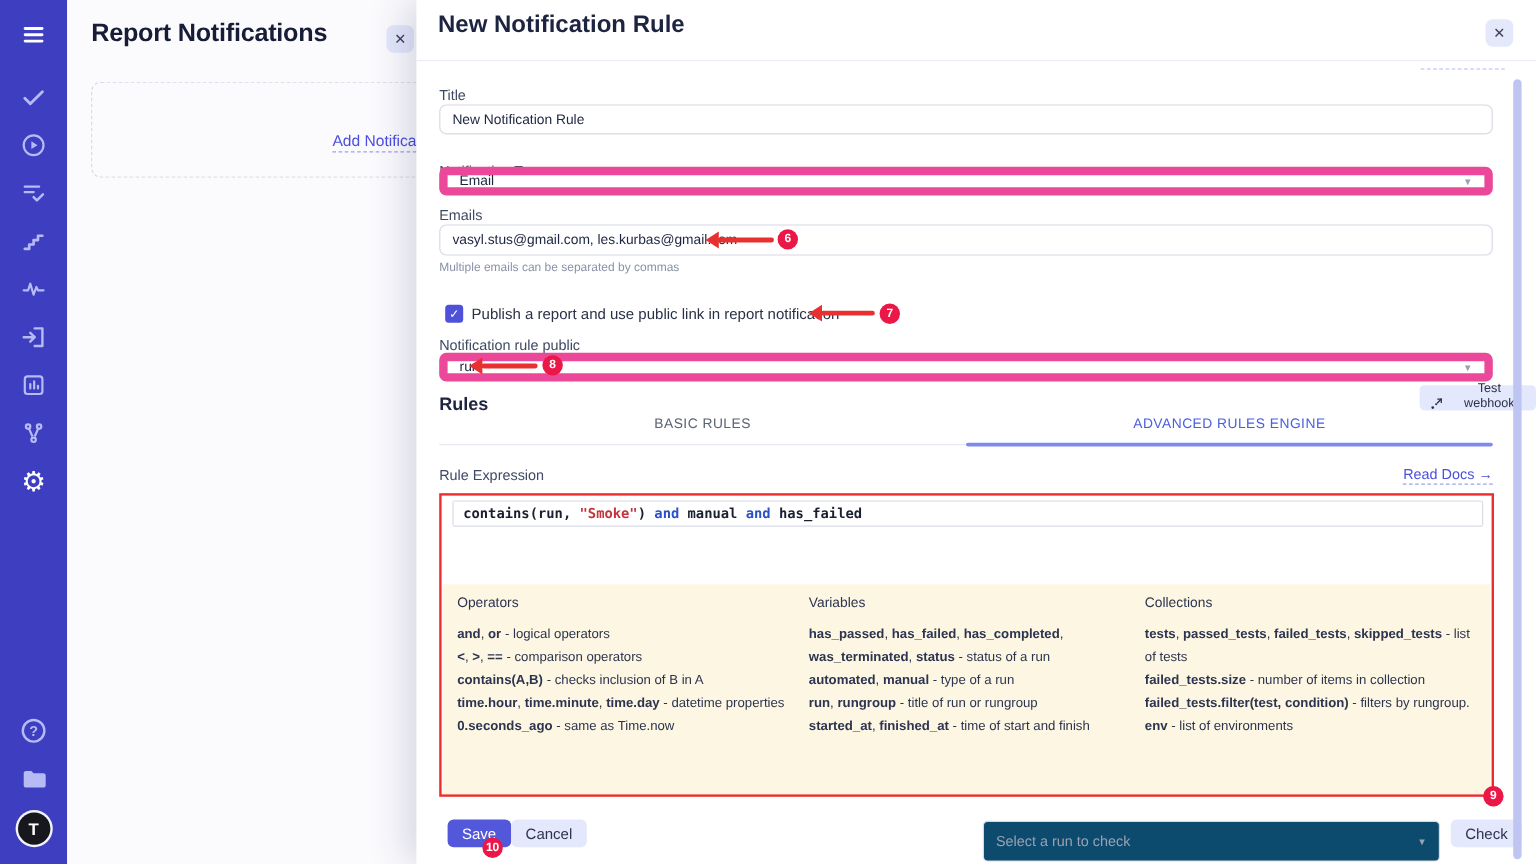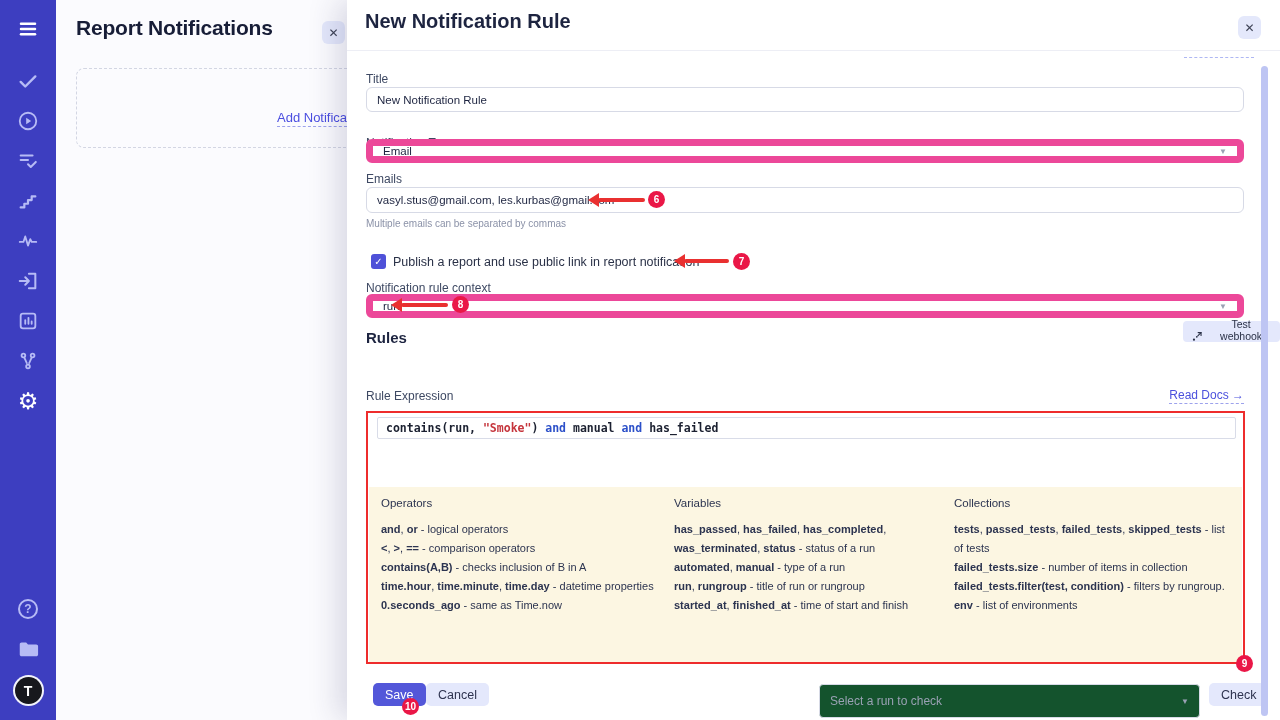--- a/index.html
+++ b/index.html
@@ -94,21 +94,21 @@
   .help-item { font-size:11px; line-height:19px; color:#2c3450; }
   .help-item b { font-weight:700; }
 
   
   .btn { position:absolute; top:683px; height:23px; border:none; border-radius:5px; font-size:12.5px;
          font-family:"Liberation Sans",sans-serif; display:flex; align-items:center; padding:0 12px; cursor:pointer; }
   .btn-save   { left:26px; background:#5357d9; color:#fff; }
   .btn-cancel { left:79px; background:#e4e8fc; color:#2e3350; }
   .btn-check  { left:862px; background:#e4e8fc; color:#2e3350; }
   .run-select { position:absolute; left:472px; top:684px; width:381px; height:23px; border:1px solid #d7dae6;
-                border-radius:4px; background:#14532d; font-size:12px; color:#9aa1b4; display:flex;
+                border-radius:4px; background:#0c4a6e; font-size:12px; color:#9aa1b4; display:flex;
                 align-items:center; padding:16px 10px; cursor:pointer; }
   .run-select .caret { margin-left:auto; font-size:8px; color:#9aa1b4; }
 
   .scrollbar { position:absolute; left:914px; top:66px; width:7px; height:650px; background:#bec5f3;
                border-radius:4px; cursor:grab; }
 
   
   .ann-arrow { position:absolute; height:4px; background:#e93030; border-radius:2px; z-index:6; }
   .ann-arrow::before { content:""; position:absolute; left:-10px; top:-5px; width:0; height:0;
                        border:7px solid transparent; border-left:0; border-right:11px solid #e93030; }
@@ -216,41 +216,45 @@
   <input class="txt-input" style="top: 187px; height: 26px;" value="vasyl.stus@gmail.com, les.kurbas@gmail.com">
   <div class="hint">Multiple emails can be separated by commas</div>
   <div class="ann-arrow" style="left:251px; top:198px; width:47px"></div>
   <div class="num-badge" style="left:301px; top:191px">6</div>
 
   <div class="checkbox">✓</div>
   <label class="checkbox-label">Publish a report and use public link in report notification</label>
   <div class="ann-arrow" style="left:337px; top:259px; width:45px"></div>
   <div class="num-badge" style="left:386px; top:253px">7</div>
 
-  <label class="fld-label" style="top:281px">Notification rule context</label>
+  <label class="fld-label" style="top:281px">Notification rule public</label>
   <div class="sel" style="top:294px">
     <span>run</span>
     <span class="caret">▼</span>
   </div>
   <div class="ann-arrow" style="left:54px; top:303px; width:47px"></div>
   <div class="num-badge" style="left:105px; top:296px">8</div>
 
   <button class="webhook-btn" style="border:none">
     <svg width="11" height="11" viewBox="0 0 12 12">
       <g stroke="#2a3147" stroke-width="1.3" fill="#2a3147" stroke-linecap="round">
         <circle cx="2.3" cy="9.7" r="1.3" stroke="none"></circle>
         <circle cx="5.6" cy="6.4" r="1" stroke="none"></circle>
         <path d="M6.8 5.2L10.6 1.4" fill="none"></path>
         <path d="M7.2 1.4h3.4v3.4" fill="none"></path>
       </g>
     </svg>
     <span>Test webhook</span>
   </button>
   <h3 class="rules-heading">Rules</h3>
 
+  <div class="tabs">
+    <div class="tab">BASIC RULES</div>
+    <div class="tab active">ADVANCED RULES ENGINE</div>
+  </div>
 
   <label class="expr-label">Rule Expression</label>
   <a class="read-docs">Read Docs →</a>
 
   <div class="red-rect"></div>
   <div class="code-input"><span class="tok-d">contains(run, </span><span class="tok-r">"Smoke"</span><span class="tok-d">)</span><span class="tok-b"> and </span><span class="tok-d">manual</span><span class="tok-b"> and </span><span class="tok-d">has_failed</span></div>
 
   <div class="help-panel">
     <div class="help-col help-col-1">
       <div class="help-title">Operators</div>

